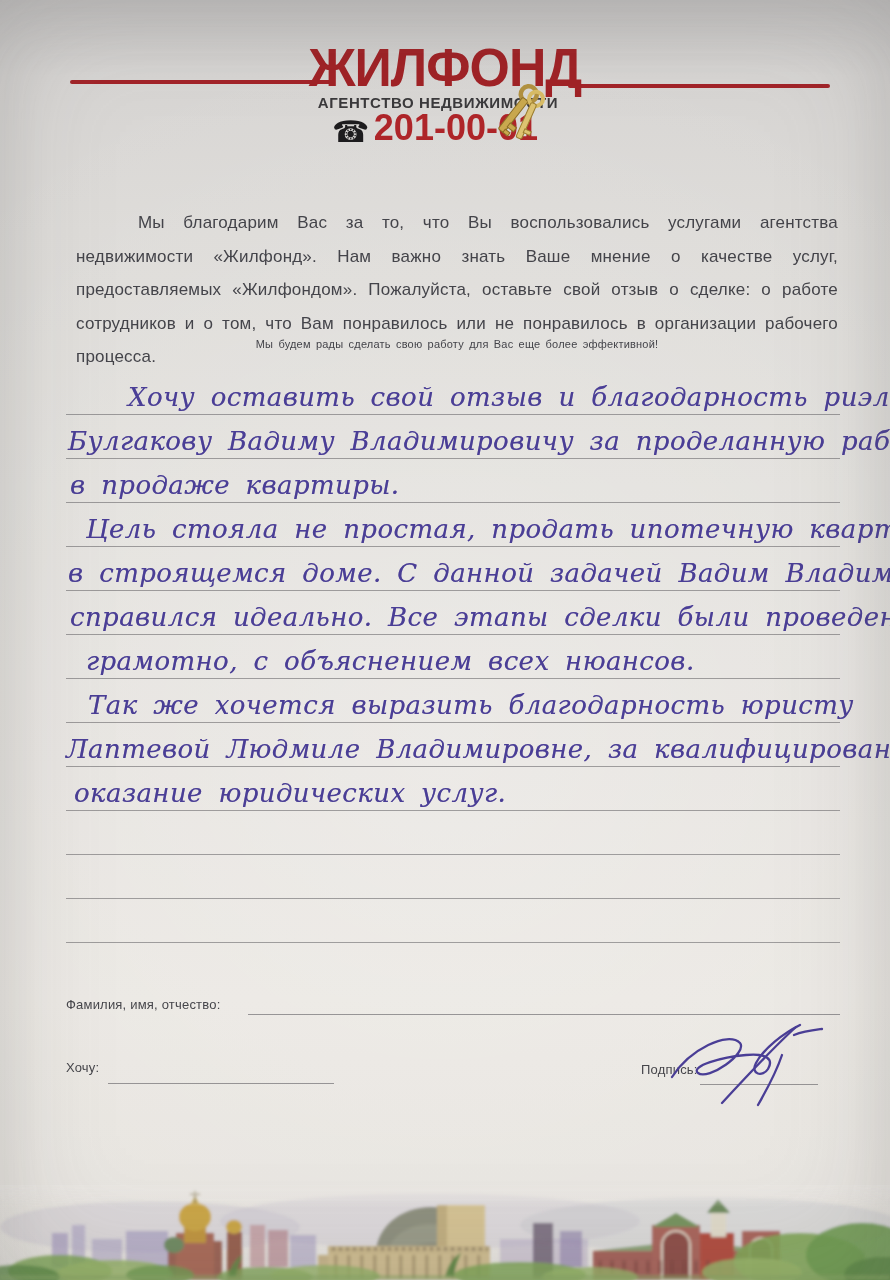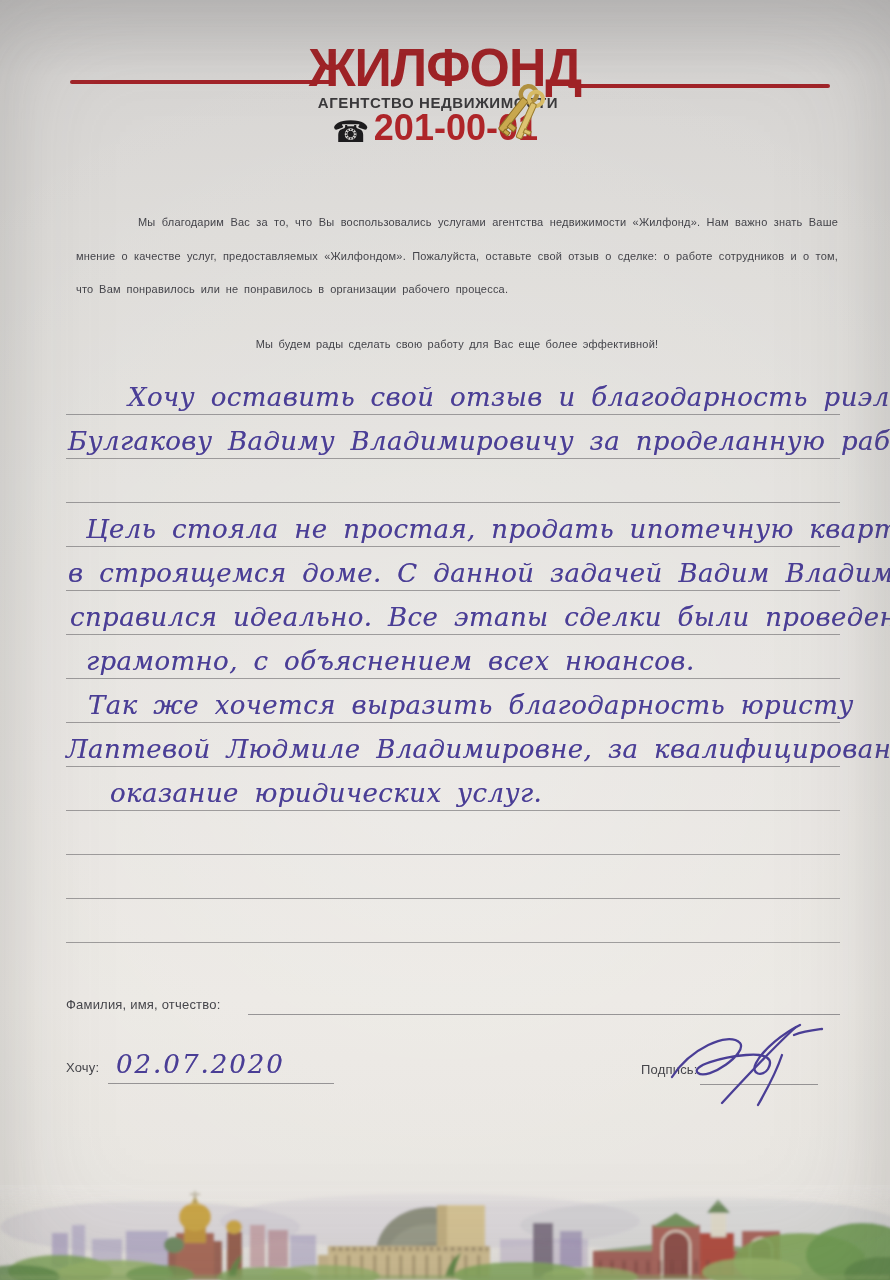--- a/index.html
+++ b/index.html
@@ -17,21 +17,21 @@
   .rule-red{position:absolute;height:4px;background:#a22328;border-radius:2px;}
   .brand{position:absolute;left:0;right:0;top:40px;text-align:center;color:#a02226;
     font-weight:bold;font-size:54px;letter-spacing:-1px;transform:scaleX(0.96);line-height:1;}
   .tagline{position:absolute;left:0;right:14px;top:94px;text-align:center;color:#3b3a3c;
     font-weight:bold;font-size:15px;letter-spacing:0.6px;}
   .phonerow{position:absolute;left:0;right:20px;top:108px;text-align:center;line-height:40px;}
   .phonerow .glyph{font-size:30px;color:#1d1c1e;vertical-align:-2px;}
   .phonerow .num{font-size:36px;font-weight:bold;color:#ae2529;letter-spacing:0px;}
   
   .intro{position:absolute;left:76px;width:762px;top:206px;color:#44444a;
-    font-size:11px;line-height:33.5px;text-align:justify;text-indent:62px;
+    font-size:17px;line-height:33.5px;text-align:justify;text-indent:62px;
     word-spacing:2.5px;letter-spacing:0.2px;}
   .closing{position:absolute;left:76px;width:762px;top:338px;color:#44444a;
     font-size:11px;text-align:center;word-spacing:2px;letter-spacing:0.2px;}
   
   .rline{position:absolute;left:66px;width:774px;height:1px;background:rgba(94,92,96,0.55);}
   .hand{position:absolute;font-family:"DejaVu Serif",serif;font-style:italic;color:#4a3e96;
     font-size:26px;line-height:34px;white-space:nowrap;letter-spacing:0.4px;word-spacing:7px;
     text-shadow:0 0 0.6px rgba(74,62,150,0.55);}
   
   .flabel{position:absolute;color:#46464b;font-size:13px;letter-spacing:0.2px;}
@@ -78,34 +78,34 @@
   <div class="rline" style="top:678px;"></div>
   <div class="rline" style="top:722px;"></div>
   <div class="rline" style="top:766px;"></div>
   <div class="rline" style="top:810px;"></div>
   <div class="rline" style="top:854px;"></div>
   <div class="rline" style="top:898px;"></div>
   <div class="rline" style="top:942px;"></div>
 
   <div class="hand" style="left:128px;top:380px;">Хочу  оставить  свой  отзыв и  благодарность  риэлтору</div>
   <div class="hand" style="left:68px;top:424px;">Булгакову  Вадиму  Владимировичу  за  проделанную  работу</div>
+  <div class="hand" style="left:70px;top:468px;">в продаже  квартиры.</div>
   <div class="hand" style="left:86px;top:512px;">Цель  стояла  не  простая,  продать  ипотечную  квартиру</div>
   <div class="hand" style="left:68px;top:556px;">в строящемся  доме.  С данной  задачей  Вадим  Владимирович</div>
   <div class="hand" style="left:70px;top:600px;">справился  идеально.  Все  этапы  сделки  были проведены</div>
   <div class="hand" style="left:86px;top:644px;">грамотно, с объяснением  всех  нюансов.</div>
   <div class="hand" style="left:88px;top:688px;">Так  же  хочется  выразить  благодарность  юристу</div>
   <div class="hand" style="left:66px;top:732px;">Лаптевой  Людмиле  Владимировне, за  квалифицированное</div>
-  <div class="hand" style="left:74px;top:776px;margin-left:36px;">оказание  юридических  услуг.</div>
+  <div class="hand" style="left:74px;top:776px;">оказание  юридических  услуг.</div>
 
   <div class="flabel" style="left:66px;top:997px;">Фамилия, имя, отчество:</div>
   <div class="fline" style="left:248px;top:1014px;width:592px;"></div>
 
   <div class="flabel" style="left:66px;top:1060px;">Хочу:</div>
   <div class="fline" style="left:108px;top:1083px;width:226px;"></div>
-  <div class="hand" style="left:116px;top:1047px;letter-spacing:2px;">02.07.2020</div>
 
   <div class="flabel" style="left:641px;top:1062px;">Подпись:</div>
   <div class="fline" style="left:700px;top:1084px;width:118px;"></div>
   <svg style="position:absolute;left:664px;top:1015px;width:164px;height:92px;" viewBox="0 0 164 92">
     <g fill="none" stroke="#4a3e96" stroke-width="2.3" stroke-linecap="round">
       <path d="M8,62 C26,34 64,16 76,28 C84,38 44,66 34,58 C26,51 58,42 82,40 C102,38 110,44 104,54 C99,62 86,60 92,48 C100,33 120,18 136,10"></path>
       <path d="M118,40 C112,58 102,76 94,90"></path>
       <path d="M58,88 C82,62 112,30 132,12"></path>
       <path d="M130,20 C140,16 150,15 158,14"></path>
     </g>

